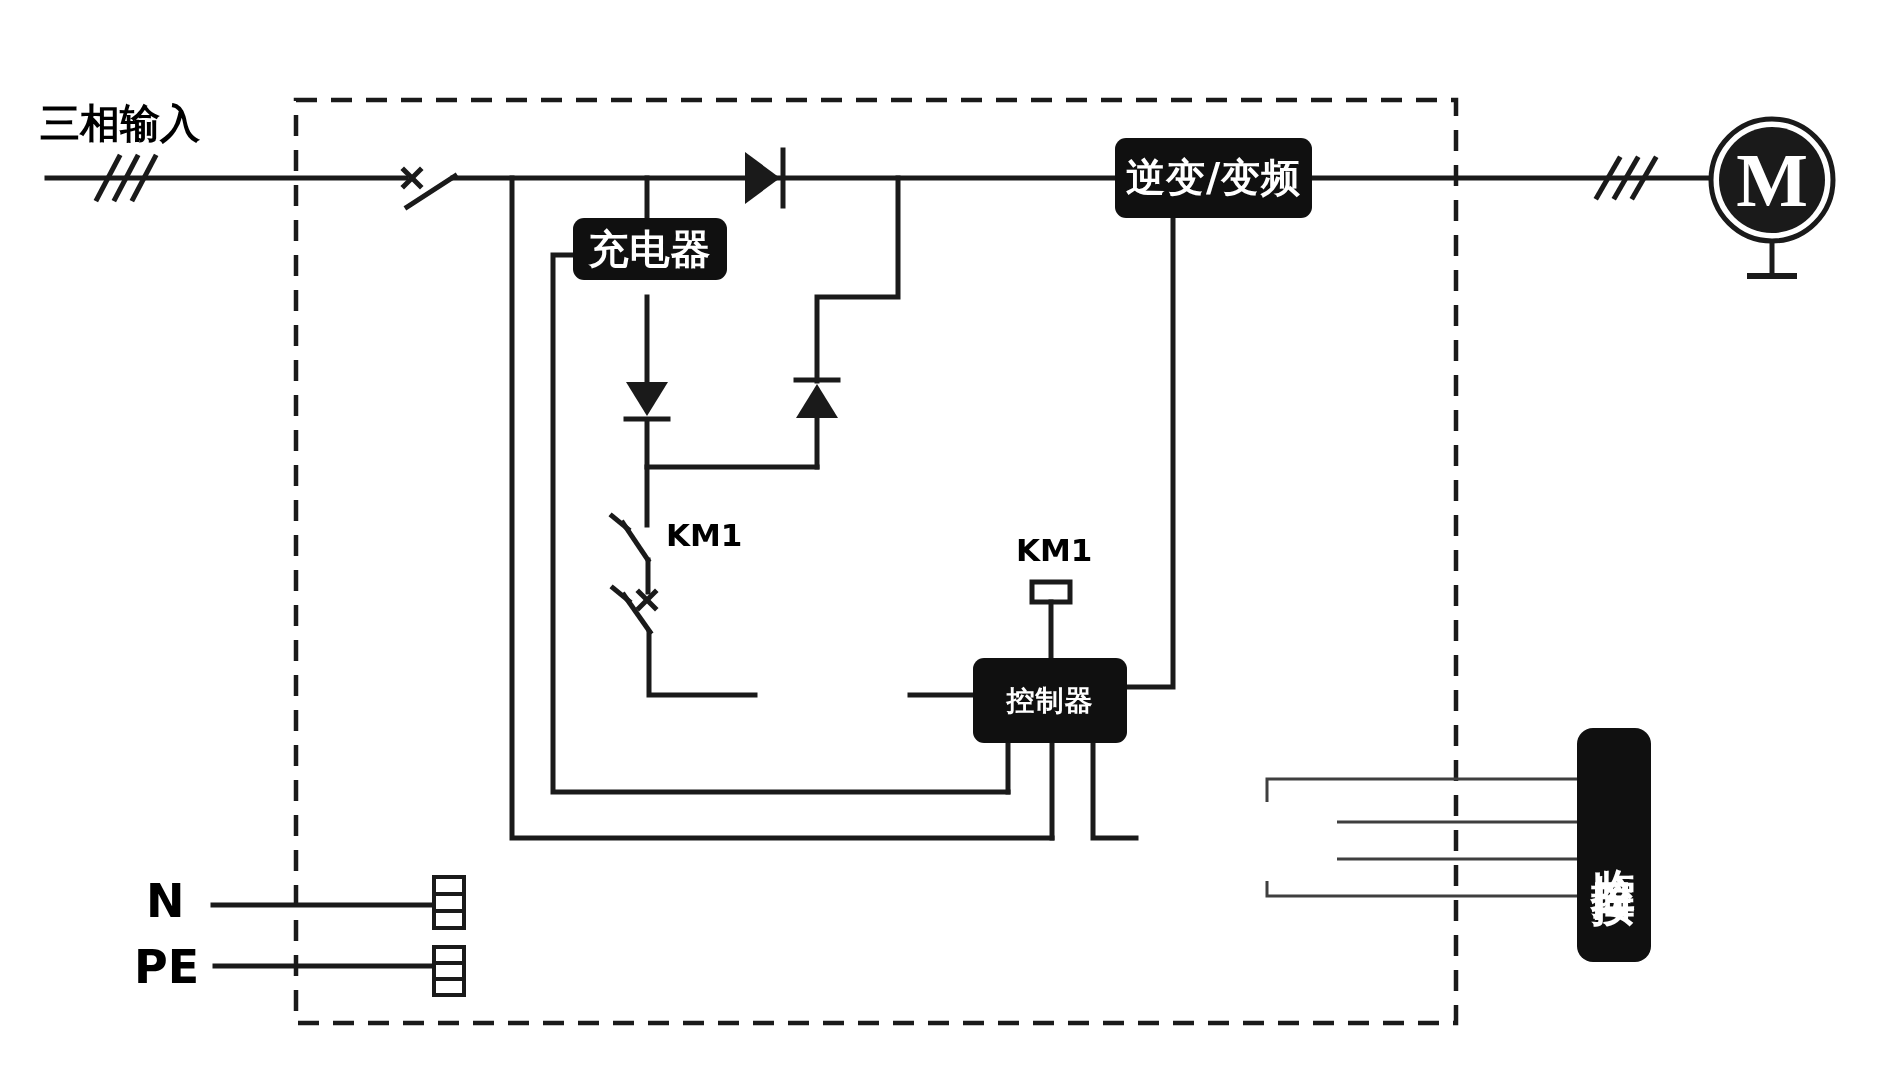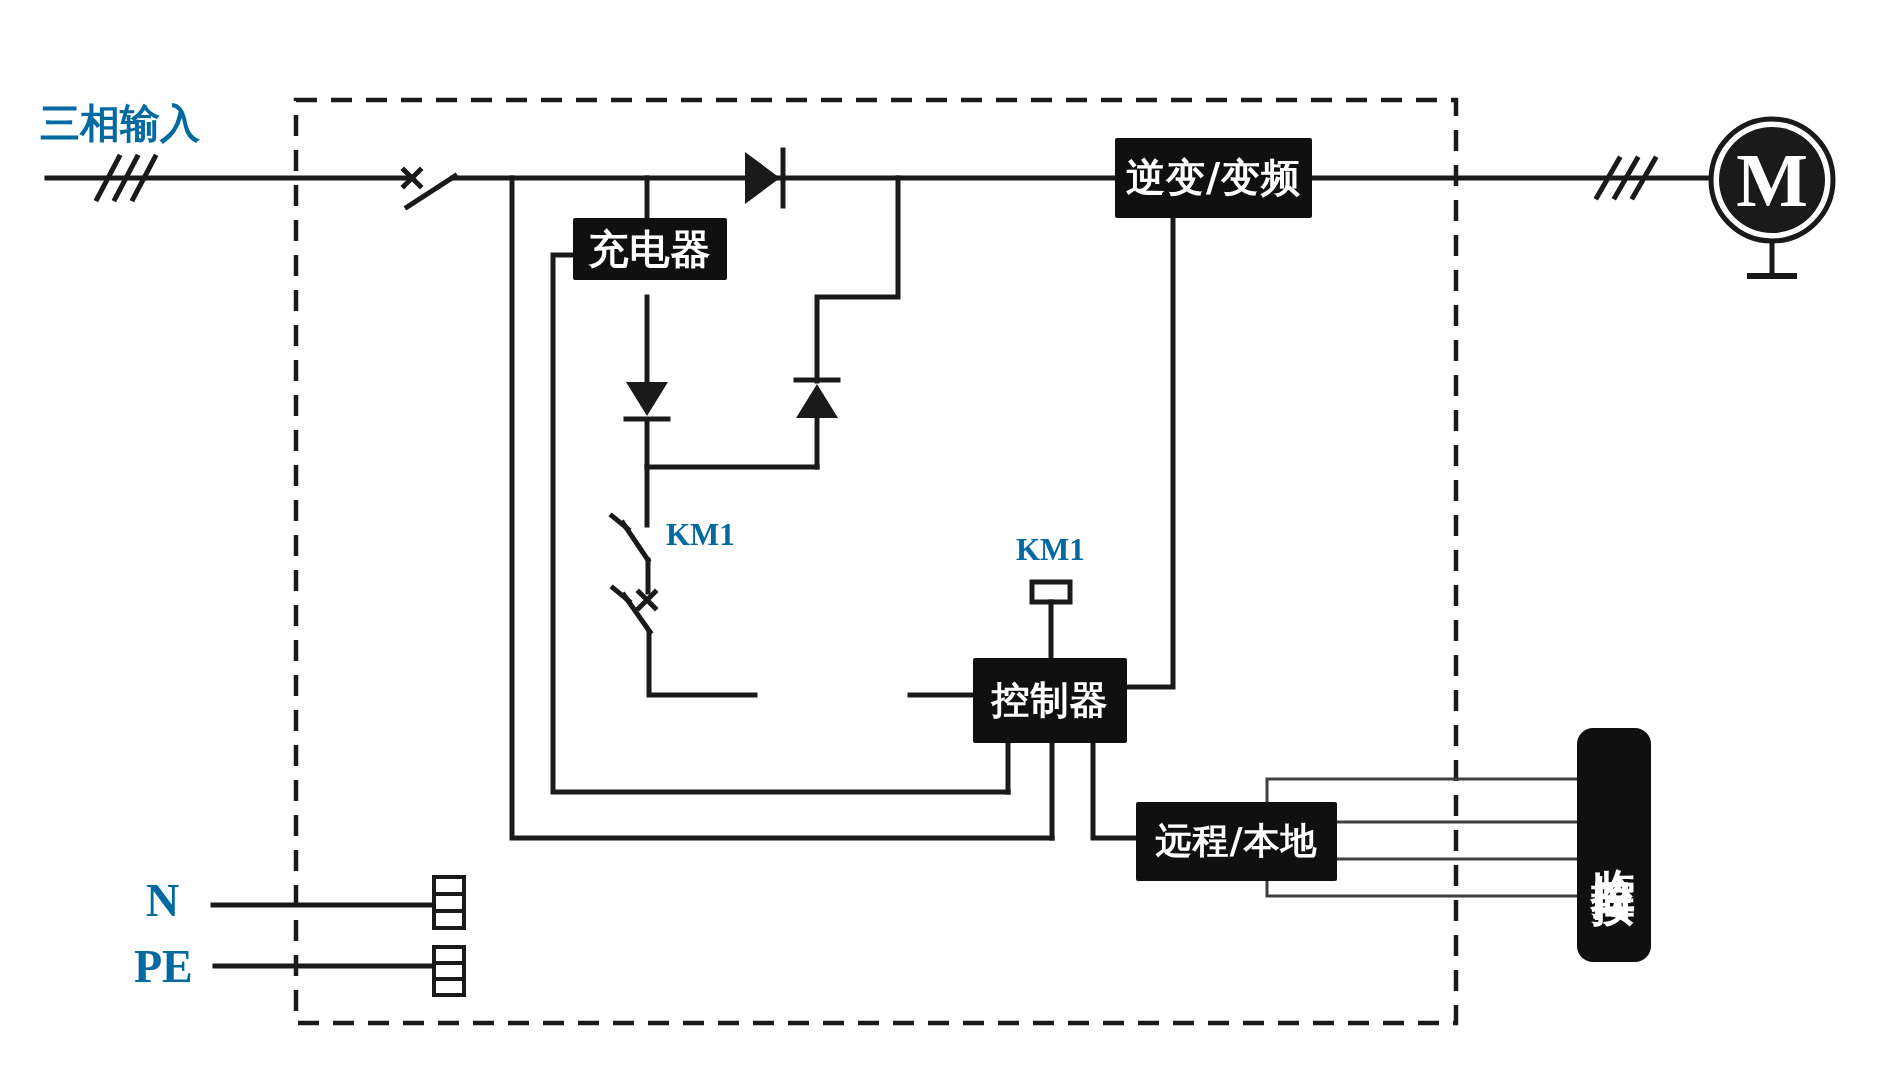--- a/index.html
+++ b/index.html
@@ -2,30 +2,30 @@
 <html><head>
 <meta charset="utf-8">
 <style>
   html,body{margin:0;padding:0;background:#ffffff;}
   .stage{
     position:relative;width:1888px;height:1072px;background:#ffffff;
     font-family:"DejaVu Sans","Liberation Sans",sans-serif;overflow:hidden;
   }
   .layer{position:absolute;left:0;top:0;}
   .node{
-    position:absolute;background:#101010;color:#ffffff;border-radius:2px;
+    position:absolute;background:#101010;color:#ffffff;border-radius:11px;
     display:flex;align-items:center;justify-content:center;
     font-weight:600;z-index:2;letter-spacing:1px;white-space:nowrap;
   }
   .node.vertical{
     writing-mode:vertical-rl;text-orientation:upright;letter-spacing:6px;
     border-radius:16px;
   }
   .lbl{
-    position:absolute;color:#0369a1;font-weight:700;z-index:2;white-space:nowrap;font-family:Liberation Serif, serif;
+    position:absolute;color:#000000;font-weight:700;z-index:2;white-space:nowrap;
   }
   .motor-m{
     position:absolute;z-index:3;display:flex;align-items:center;justify-content:center;
     color:#ffffff;font-family:"Liberation Serif","DejaVu Serif",serif;font-weight:700;
   }
   svg{display:block;}
 </style>
 </head>
 <body>
 
@@ -116,23 +116,22 @@
       <line x1="1337" y1="859" x2="1577" y2="859"></line>
       <polyline points="1267,881 1267,896 1577,896"></polyline>
     </g>
   </svg>
 
   <div class="node" style="left:573px;top:218px;width:154px;height:62px;font-size:40px;">充电器</div>
 
   <div class="node" style="left:1115px;top:138px;width:197px;height:80px;font-size:39px;">逆变/变频</div>
 
 
-  <div class="node" style="left:973px;top:658px;width:154px;height:85px;font-size:38px;">控制器</div>
+  <div class="node" style="left:973px;top:658px;width:154px;height:85px;font-size:28px;">控制器</div>
 
-  <div class="node" style="left:1136px;top:802px;width:201px;height:79px;font-size:36px;">远程/本地</div>
 
   <div class="node vertical" style="left:1577px;top:728px;width:74px;height:234px;font-size:44px;">监控接口</div>
 
   <div class="lbl" style="left:40px;top:96px;font-size:40px;">三相输入</div>
 
   <div class="lbl" style="left:666px;top:517px;font-size:31px;">KM1</div>
 
   <div class="lbl" style="left:1016px;top:532px;font-size:31px;">KM1</div>
 
   <div class="lbl" style="left:146px;top:874px;font-size:46px;">N</div>

